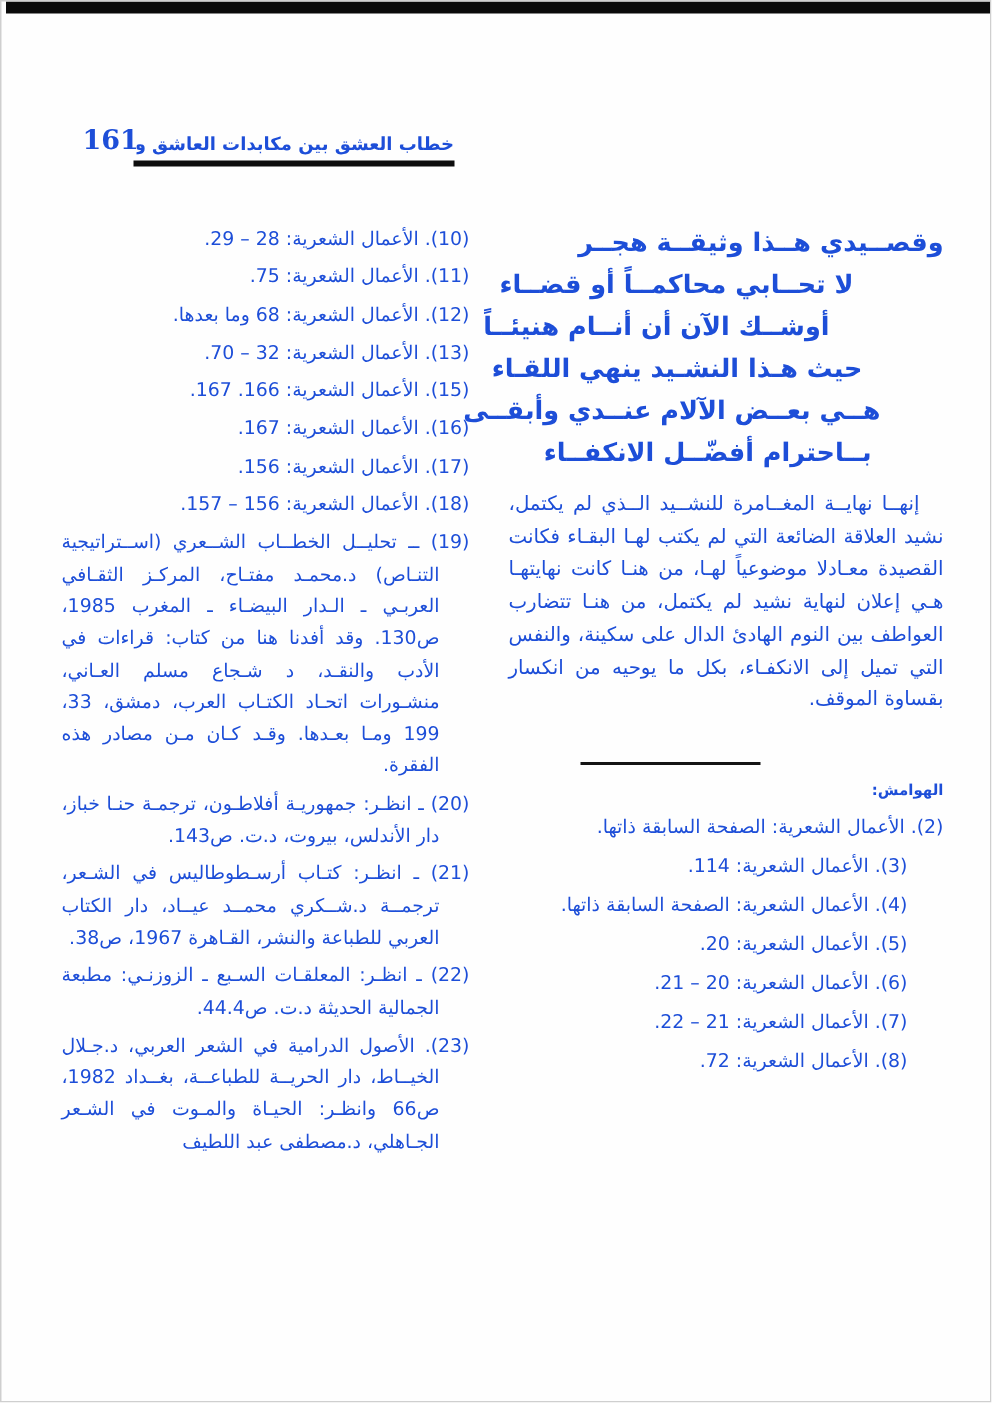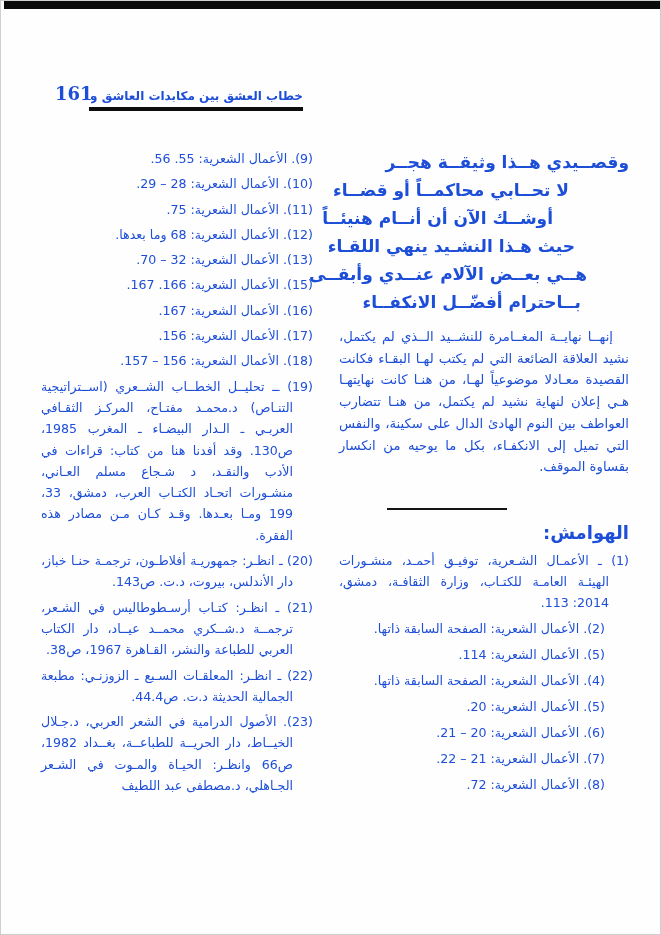--- a/index.html
+++ b/index.html
@@ -53,21 +53,21 @@
     margin:10px 0 16px;
     font-size:13.2px;line-height:21.7px;
     text-align:justify;text-indent:16px;
   }
   
   .sep{
     width:120px;height:2px;background:#141414;
     margin:30px 122px 12px auto;
   }
   .fn-head{
-    margin:0 0 7px;font-size:18px;font-weight:bold;text-align:right;
+    margin:0 0 7px;font-size:10px;font-weight:bold;text-align:right;
   }
   
   .footnote{
     font-size:12.6px;text-align:justify;
     padding-right:20px;text-indent:-20px;
   }
   .col-right .footnote{line-height:21px;margin:0 24px 5px 0;}
   .col-right .footnote:first-child{margin-right:0;}
   .col-left  .footnote{line-height:21.3px;margin-bottom:4px;}
 </style>
@@ -87,34 +87,32 @@
         <div class="poem-line">لا تحــابي محاكمــاً أو قضــاء</div>
         <div class="poem-line">أوشــك الآن أن أنــام هنيئــاً</div>
         <div class="poem-line">حيث هـذا النشـيد ينهي اللقـاء</div>
         <div class="poem-line">هــي بعــض الآلام عنــدي وأبقــى</div>
         <div class="poem-line">بــاحترام أفضّــل الانكفــاء</div>
       </div>
     <p class="para">إنهــا نهايــة المغــامرة للنشــيد الــذي لم يكتمل، نشيد العلاقة الضائعة التي لم يكتب لهـا البقـاء فكانت القصيدة معـادلا موضوعياً لهـا، من هنـا كانت نهايتهـا هـي إعلان لنهاية نشيد لم يكتمل، من هنـا تتضارب العواطف بين النوم الهادئ الدال على سكينة، والنفس التي تميل إلى الانكفـاء، بكل ما يوحيه من انكسار بقساوة الموقف.</p>
     <div class="sep"></div>
     <h3 class="fn-head">الهوامش:</h3>
     <div id="fn-right">
-        <div class="footnote">(1) ـ الأعمـال الشـعرية، توفيـق أحمـد، منشـورات الهيئـة العامـة للكتـاب، وزارة الثقافـة، دمشق، 2014: 113.</div>
         <div class="footnote">(2). الأعمال الشعرية: الصفحة السابقة ذاتها.</div>
-        <div class="footnote">(5). الأعمال الشعرية: 114.</div>
+        <div class="footnote">(3). الأعمال الشعرية: 114.</div>
         <div class="footnote">(4). الأعمال الشعرية: الصفحة السابقة ذاتها.</div>
         <div class="footnote">(5). الأعمال الشعرية: 20.</div>
         <div class="footnote">(6). الأعمال الشعرية: 20 – 21.</div>
         <div class="footnote">(7). الأعمال الشعرية: 21 – 22.</div>
         <div class="footnote">(8). الأعمال الشعرية: 72.</div>
       </div>
   </section>
 
   <section class="col col-left">
     <div id="fn-left">
-        <div class="footnote">(9). الأعمال الشعرية: 55. 56.</div>
         <div class="footnote">(10). الأعمال الشعرية: 28 – 29.</div>
         <div class="footnote">(11). الأعمال الشعرية: 75.</div>
         <div class="footnote">(12). الأعمال الشعرية: 68 وما بعدها.</div>
         <div class="footnote">(13). الأعمال الشعرية: 32 – 70.</div>
         <div class="footnote">(15). الأعمال الشعرية: 166. 167.</div>
         <div class="footnote">(16). الأعمال الشعرية: 167.</div>
         <div class="footnote">(17). الأعمال الشعرية: 156.</div>
         <div class="footnote">(18). الأعمال الشعرية: 156 – 157.</div>
         <div class="footnote">(19) ــ تحليــل الخطــاب الشــعري (اســتراتيجية التنـاص) د.محمـد مفتـاح، المركـز الثقـافي العربـي ـ الـدار البيضـاء ـ المغرب 1985، ص130. وقد أفدنا هنا من كتاب: قراءات في الأدب والنقـد، د شـجاع مسلم العـاني، منشـورات اتحـاد الكتـاب العرب، دمشق، 33، 199 ومـا بعـدها. وقـد كـان مـن مصادر هذه الفقرة.</div>
         <div class="footnote">(20) ـ انظـر: جمهوريـة أفلاطـون، ترجمـة حنـا خباز، دار الأندلس، بيروت، د.ت. ص143.</div>

